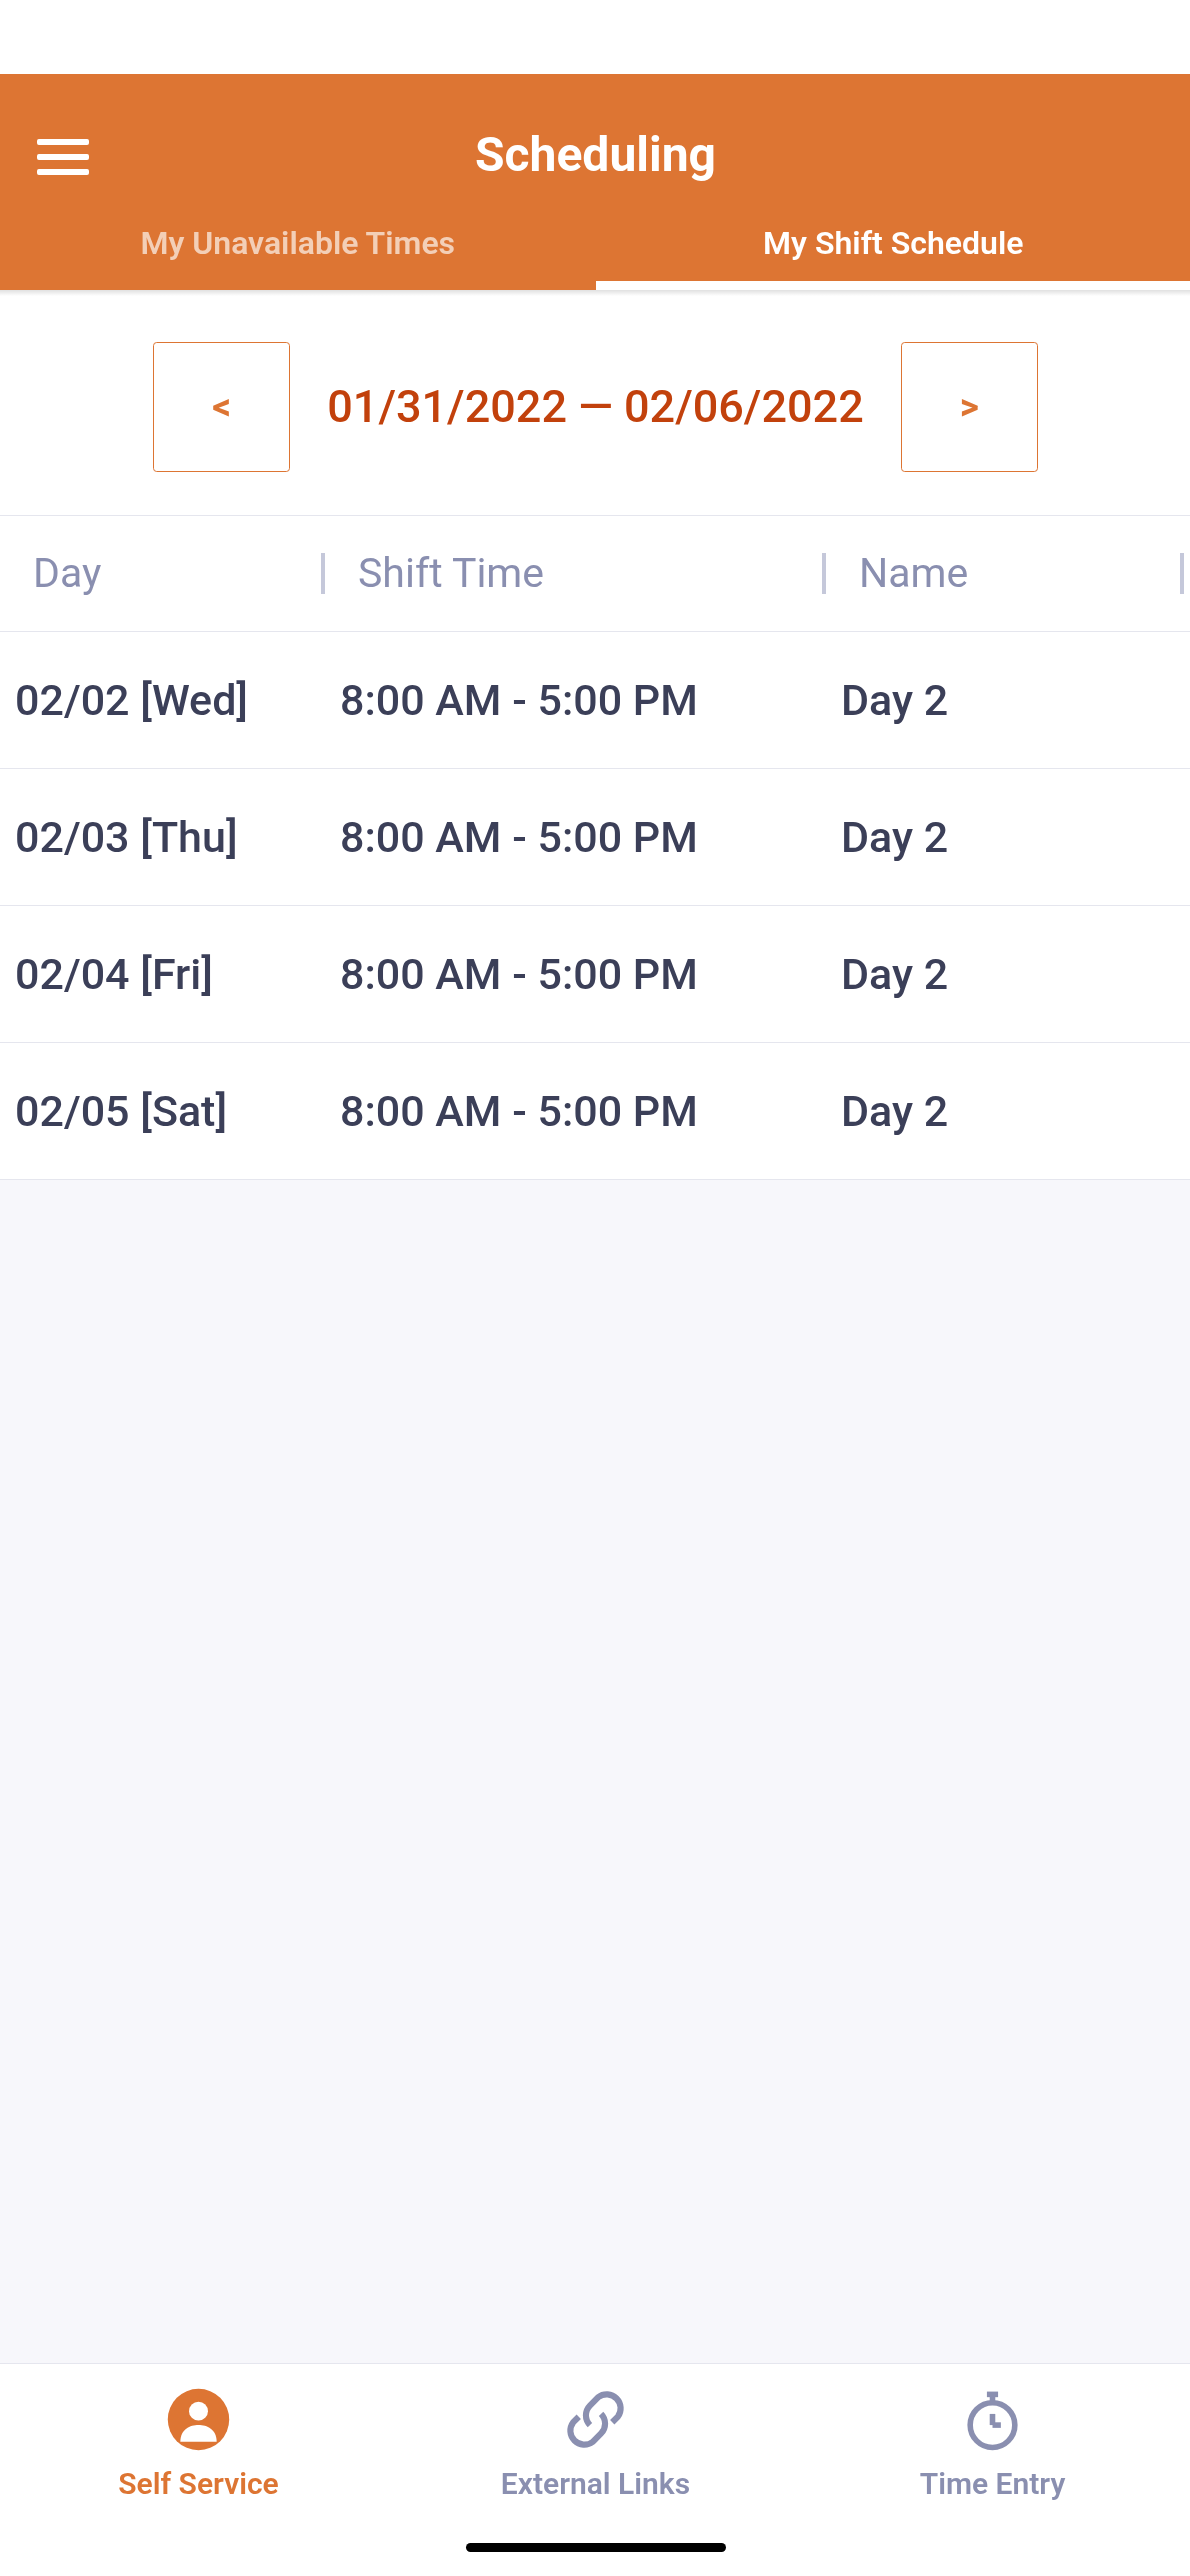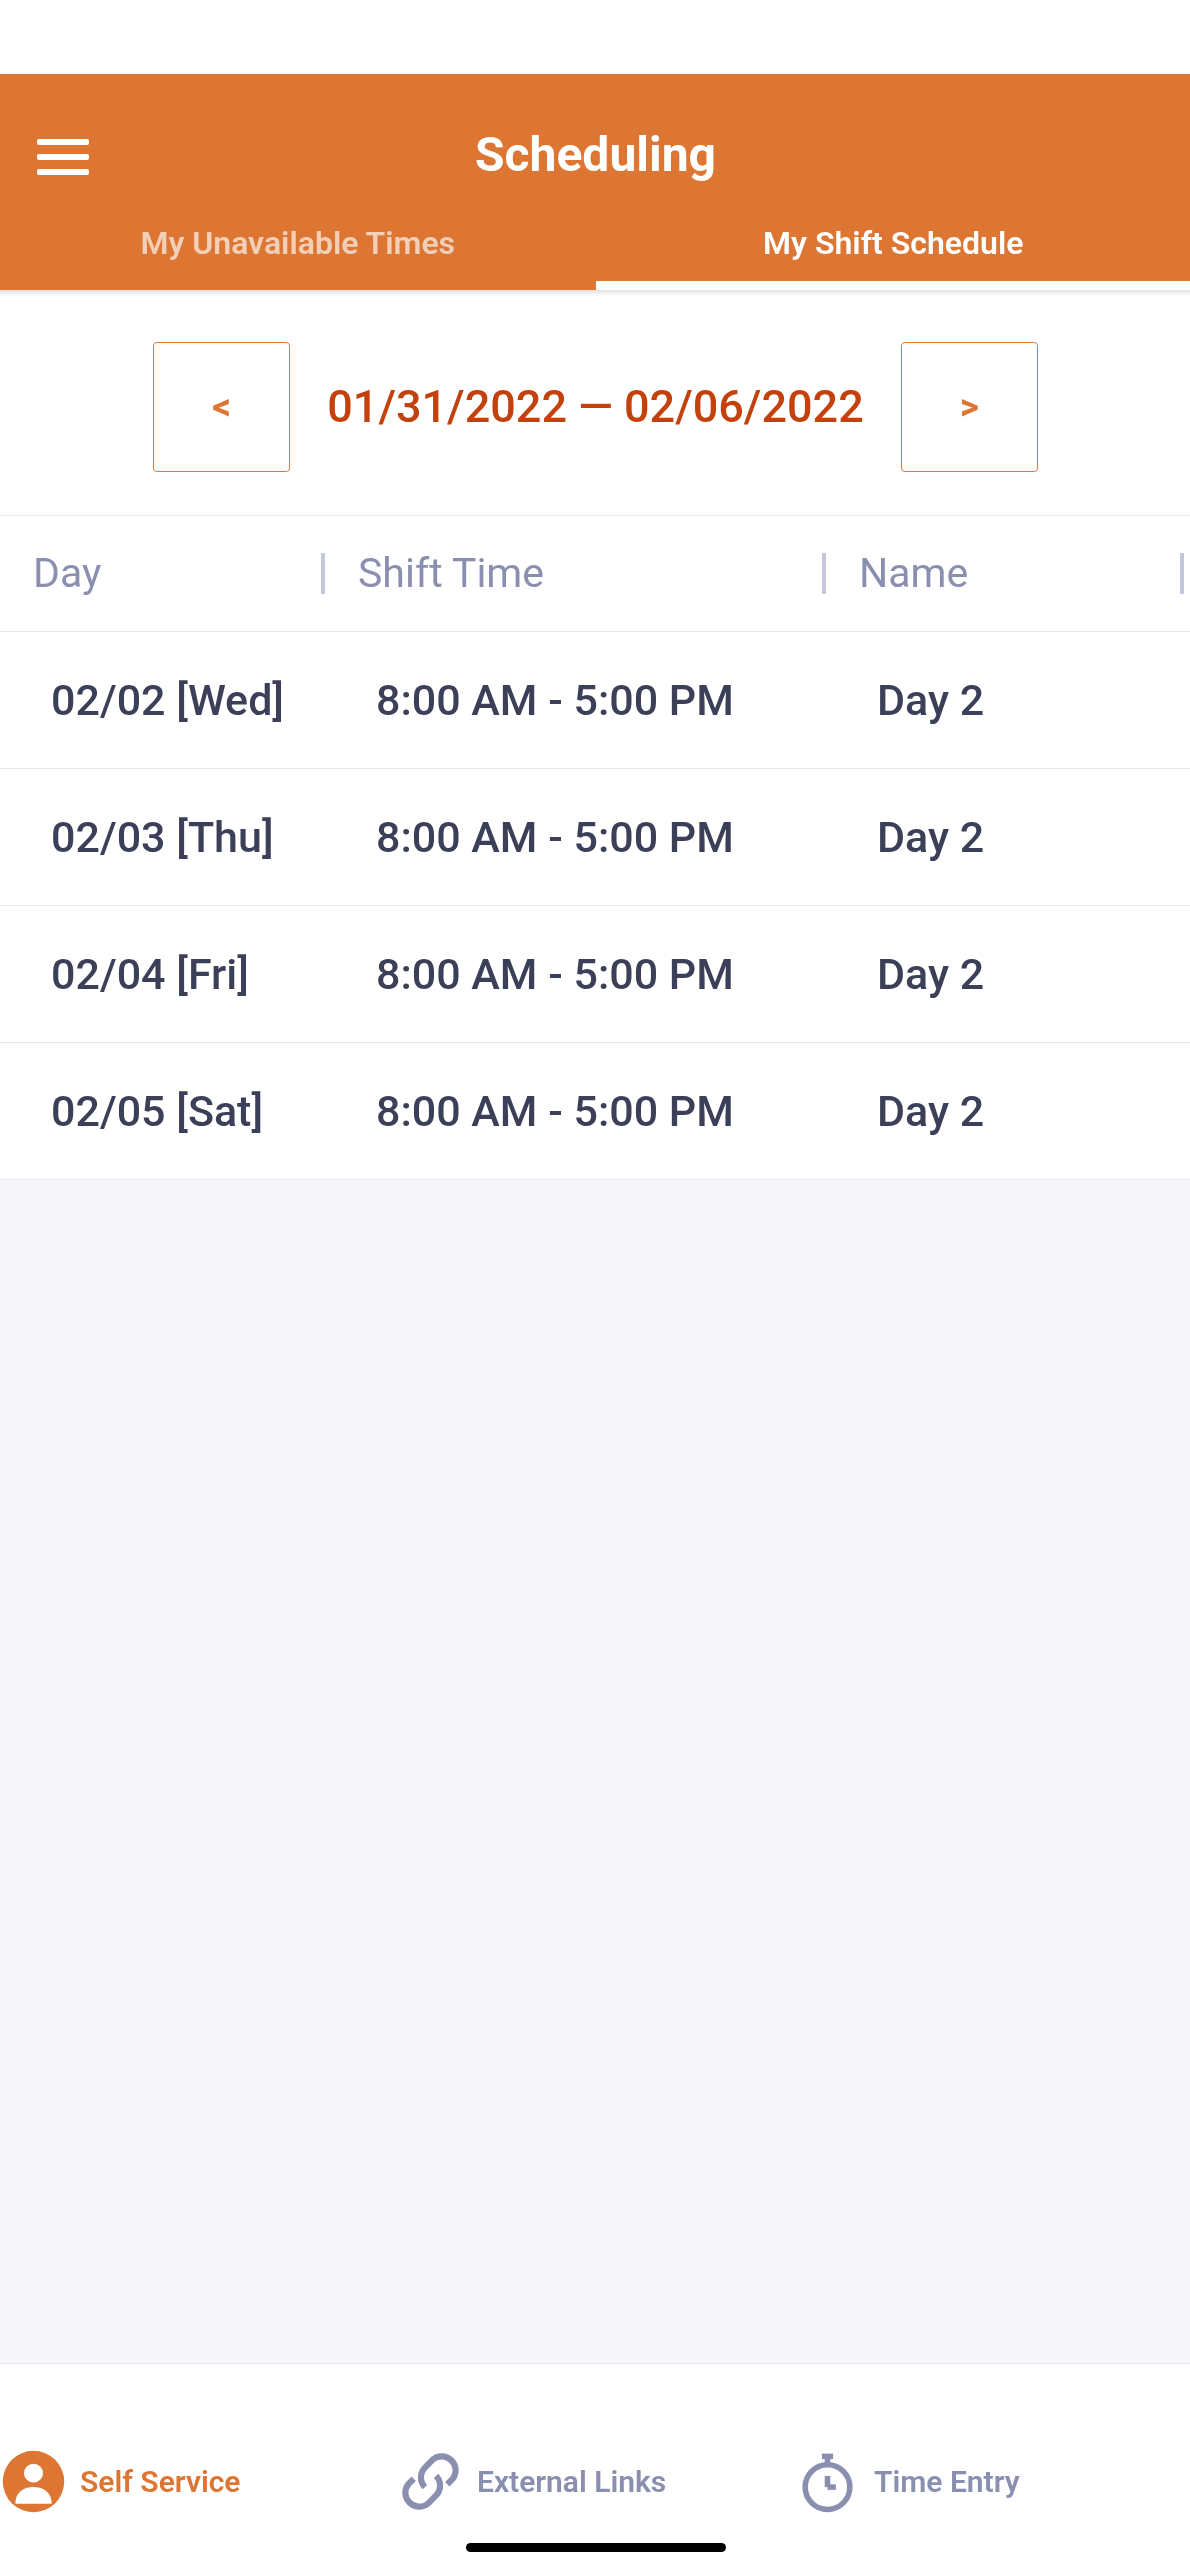--- a/index.html
+++ b/index.html
@@ -161,21 +161,21 @@
   .row {
     display: flex;
     border-bottom: 1.9px solid #e5e6ee;
     height: 137px;
     align-items: center;
   }
   .td {
     font-size: 43px;
     color: #3b3f58;
     font-weight: 500;
-    padding-left: 51px;
+    padding-left: 15px;
   }
 
   .content-fill {
     background: #f7f7fb;
     flex: 1;
   }
 
   .page {
     display: flex;
     flex-direction: column;
@@ -186,21 +186,21 @@
   .bottom-nav {
     height: 213px;
     border-top: 1.9px solid #e5e6ee;
     background: #ffffff;
     display: flex;
     padding-top: 22px;
   }
   .nav-item {
     flex: 1;
     display: flex;
-    flex-direction: row;
+    flex-direction: column;
     align-items: center;
     gap: 13px;
     cursor: pointer;
   }
   .nav-icon {
     width: 67px;
     height: 67px;
     display: flex;
     align-items: center;
     justify-content: center;

